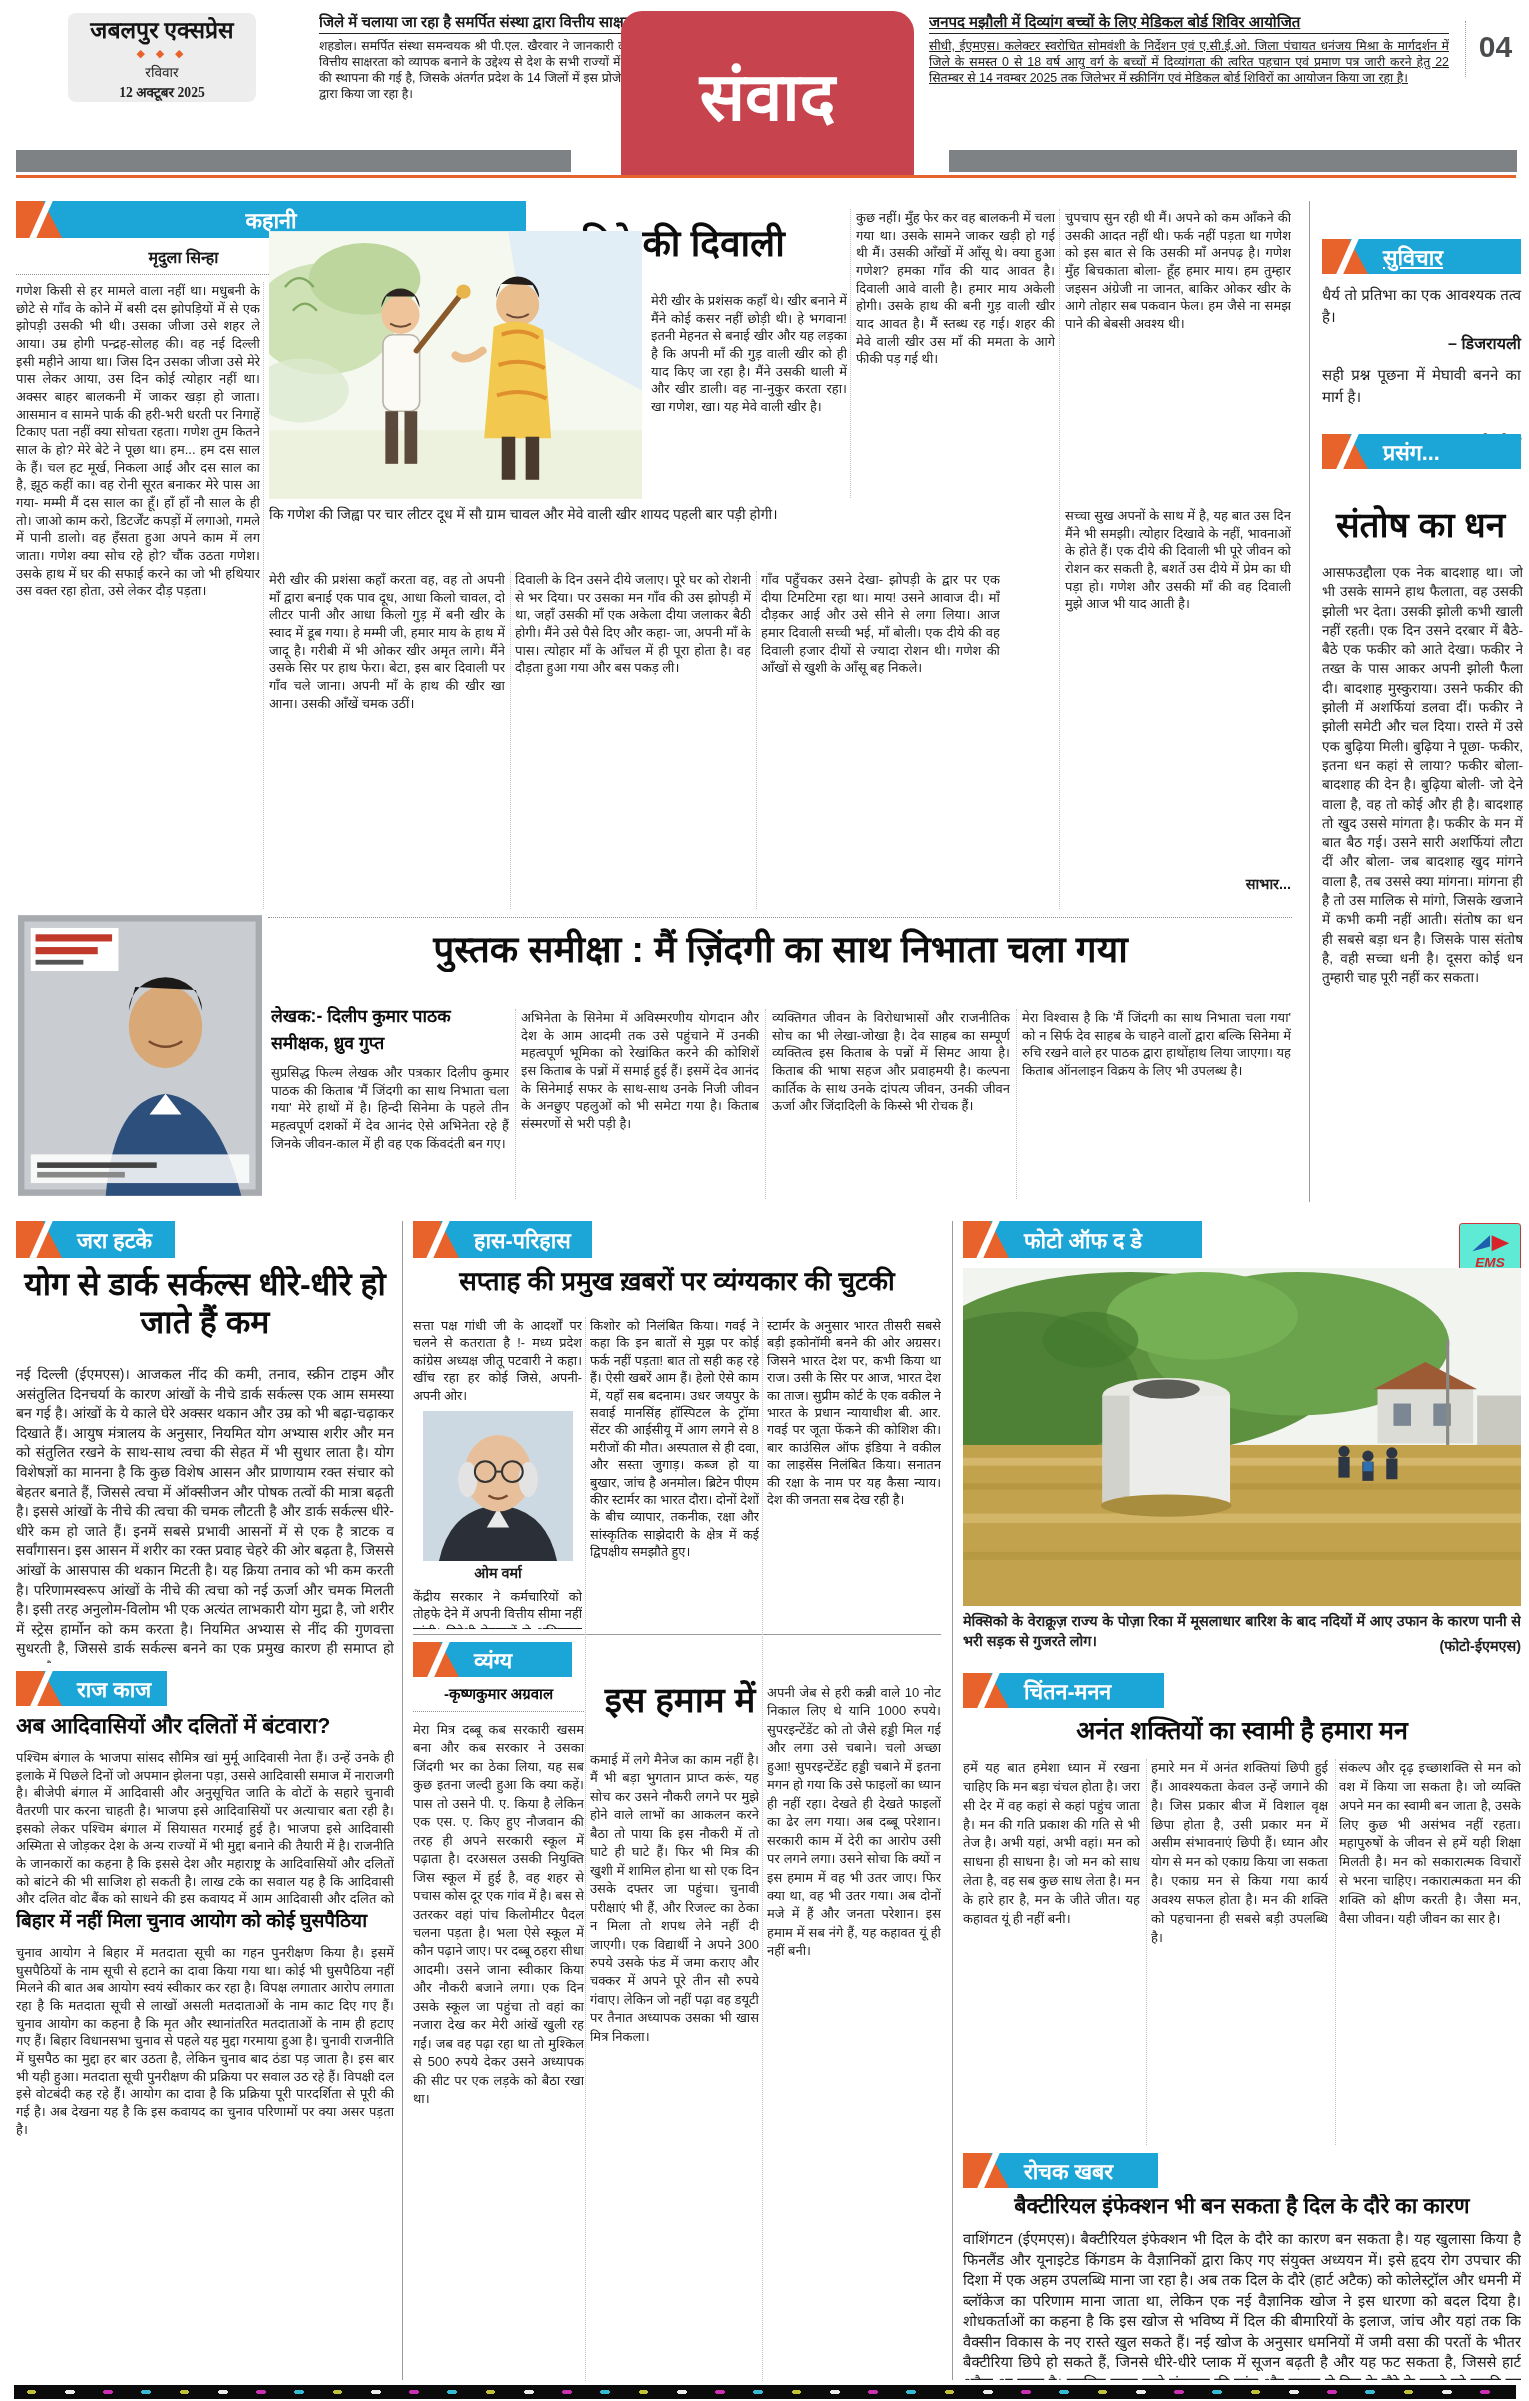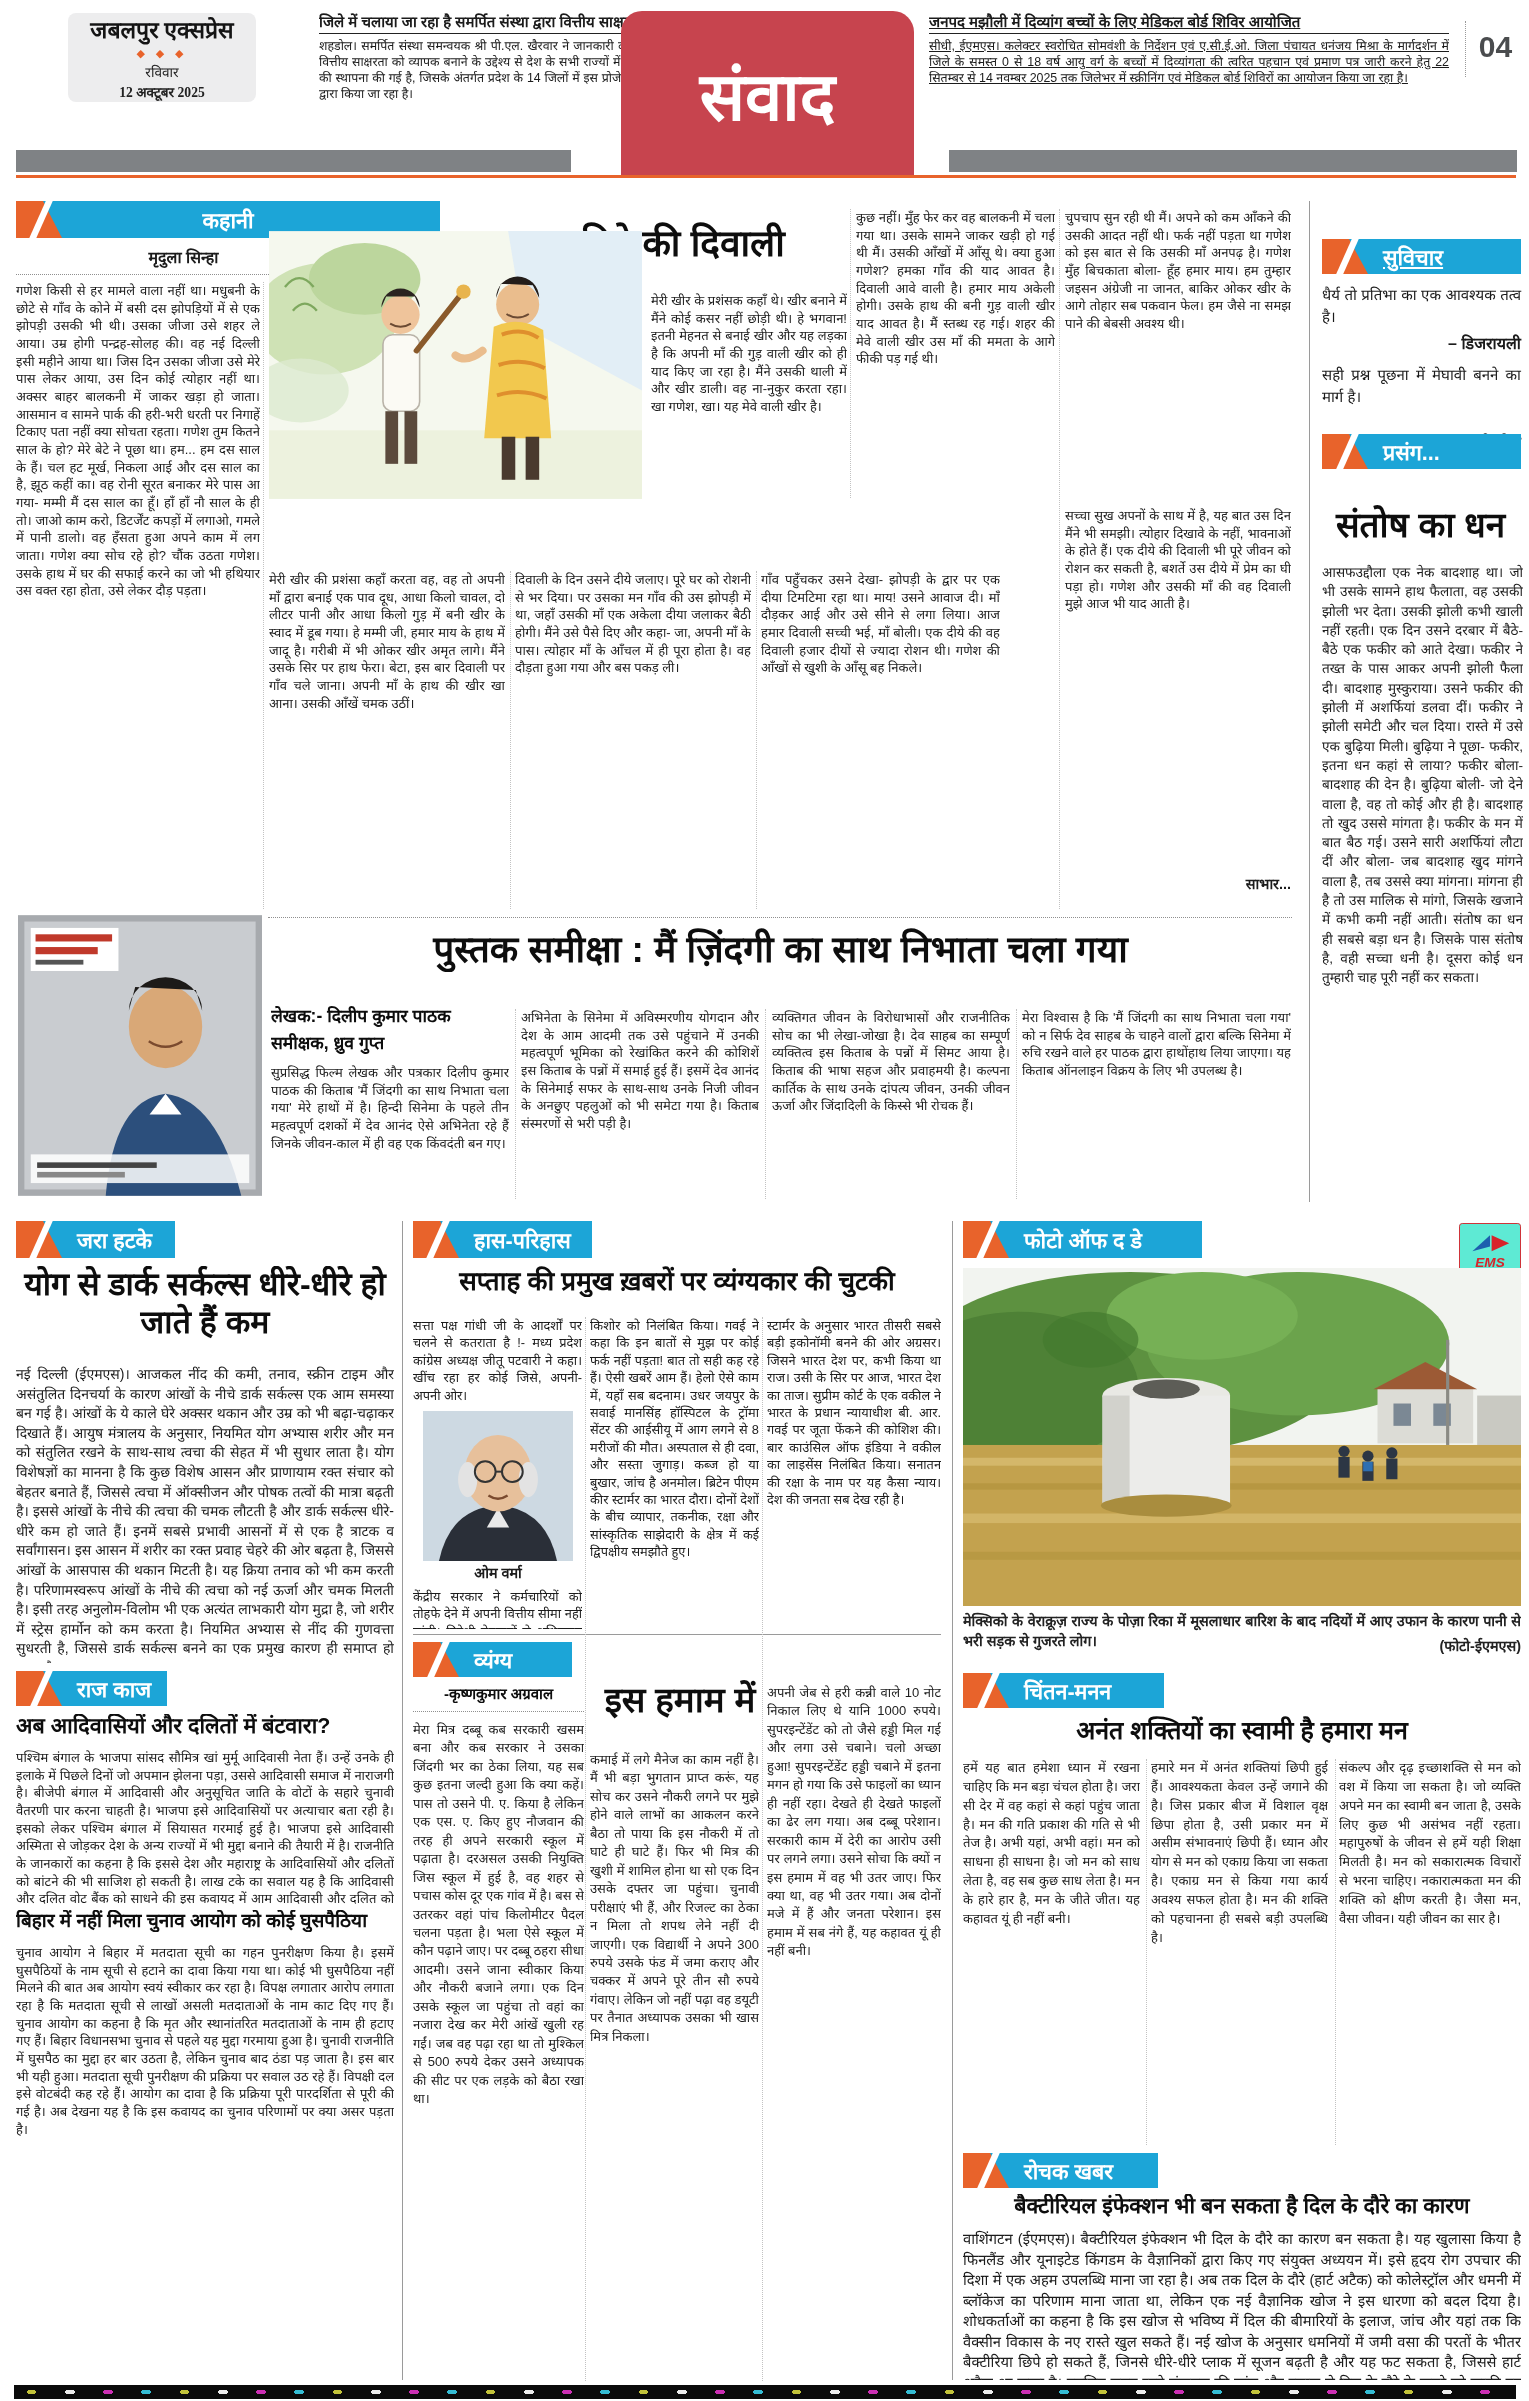--- a/index.html
+++ b/index.html
@@ -74,21 +74,21 @@
     <div class="brief-h">जनपद मझौली में दिव्यांग बच्चों के लिए मेडिकल बोर्ड शिविर आयोजित</div>
     <div class="brief-b" style="margin-top:3.2px;height:73px;">सीधी, ईएमएस। कलेक्टर स्वरोचित सोमवंशी के निर्देशन एवं ए.सी.ई.ओ. जिला पंचायत धनंजय मिश्रा के मार्गदर्शन में जिले के समस्त 0 से 18 वर्ष आयु वर्ग के बच्चों में दिव्यांगता की त्वरित पहचान एवं प्रमाण पत्र जारी करने हेतु 22 सितम्बर से 14 नवम्बर 2025 तक जिलेभर में स्क्रीनिंग एवं मेडिकल बोर्ड शिविरों का आयोजन किया जा रहा है।</div>
   </div>
 
   <div class="abs pnum" style="left:1465px;top:21px;height:56px;">04</div>
 
   <div class="abs graybar" style="left:16px;top:150px;width:555px;height:22px;"></div>
   <div class="abs graybar" style="left:949px;top:150px;width:568px;height:22px;"></div>
   <div class="abs orangeline" style="left:16px;top:175px;width:1500px;height:3.2px;"></div>
 
-  <div class="abs sec mid" style="left:16px;top:201px;width:424px;height:37px;">
+  <div class="abs sec mid" style="left:16px;top:201px;width:510px;height:37px;">
     <span class="lbl">कहानी</span>
   </div>
   <div class="abs ctr" style="left:16px;top:246px;width:335px;font-weight:bold;font-size:16px;">मृदुला सिन्हा</div>
   <div class="abs dotline" style="left:16px;top:274px;width:343px;"></div>
 
   <div class="abs hl ctr" style="left:458px;top:209px;width:391px;height:69px;font-size:37px;line-height:69px;">एक दिये की दिवाली</div>
 
   <div class="abs" style="left:269px;top:231px;width:373px;height:268px;">
     <svg viewBox="0 0 468 336" width="373" height="268">
       <rect width="468" height="336" fill="#f5f8ee"></rect>
@@ -111,20 +111,21 @@
       <circle cx="312" cy="92" r="27" fill="#eabd8d"></circle>
       <path d="M285 84 a27 27 0 0 1 54 0 l-8 -16 -40 -2 z" fill="#231d1a"></path>
       <path d="M298 104 q14 9 28 0" stroke="#6b4a33" stroke-width="2.5" fill="none"></path>
       <path d="M282 120 q30 -14 62 4 l10 136 -84 0 z" fill="#f2c84e"></path>
       <path d="M292 130 q26 -10 46 4 M288 168 q30 -10 58 4 M286 206 q32 -10 62 4" stroke="#df8f2d" stroke-width="5" fill="none"></path>
       <rect x="292" y="258" width="17" height="54" fill="#4a3a2e"></rect>
       <rect x="322" y="258" width="17" height="54" fill="#4a3a2e"></rect>
       <path d="M268 150 q-20 16 -34 6" stroke="#eabd8d" stroke-width="10" fill="none" stroke-linecap="round"></path>
     </svg>
   </div>
+  <div class="abs bt" style="left:269px;top:505px;width:711px;height:59px;font-size:14px;">कि गणेश की जिह्वा पर चार लीटर दूध में सौ ग्राम चावल और मेवे वाली खीर शायद पहली बार पड़ी होगी।</div>
 
   <div class="abs bt" style="left:16px;top:282px;width:244px;height:627px;font-size:13px;">गणेश किसी से हर मामले वाला नहीं था। मधुबनी के छोटे से गाँव के कोने में बसी दस झोपड़ियों में से एक झोपड़ी उसकी भी थी। उसका जीजा उसे शहर ले आया। उम्र होगी पन्द्रह-सोलह की। वह नई दिल्ली इसी महीने आया था। जिस दिन उसका जीजा उसे मेरे पास लेकर आया, उस दिन कोई त्योहार नहीं था। अक्सर बाहर बालकनी में जाकर खड़ा हो जाता। आसमान व सामने पार्क की हरी-भरी धरती पर निगाहें टिकाए पता नहीं क्या सोचता रहता। गणेश तुम कितने साल के हो? मेरे बेटे ने पूछा था। हम... हम दस साल के हैं। चल हट मूर्ख, निकला आई और दस साल का है, झूठ कहीं का। वह रोनी सूरत बनाकर मेरे पास आ गया- मम्मी मैं दस साल का हूँ। हाँ हाँ नौ साल के ही तो। जाओ काम करो, डिटर्जेंट कपड़ों में लगाओ, गमले में पानी डालो। वह हँसता हुआ अपने काम में लग जाता। गणेश क्या सोच रहे हो? चौंक उठता गणेश। उसके हाथ में घर की सफाई करने का जो भी हथियार उस वक्त रहा होता, उसे लेकर दौड़ पड़ता।</div>
   <div class="abs bt" style="left:651px;top:292px;width:196px;height:206px;font-size:13px;">मेरी खीर के प्रशंसक कहाँ थे। खीर बनाने में मैंने कोई कसर नहीं छोड़ी थी। हे भगवान! इतनी मेहनत से बनाई खीर और यह लड़का है कि अपनी माँ की गुड़ वाली खीर को ही याद किए जा रहा है। मैंने उसकी थाली में और खीर डाली। वह ना-नुकुर करता रहा। खा गणेश, खा। यह मेवे वाली खीर है।</div>
   <div class="abs bt" style="left:856px;top:209px;width:199px;height:289px;font-size:13px;">कुछ नहीं। मुँह फेर कर वह बालकनी में चला गया था। उसके सामने जाकर खड़ी हो गई थी मैं। उसकी आँखों में आँसू थे। क्या हुआ गणेश? हमका गाँव की याद आवत है। दिवाली आवे वाली है। हमार माय अकेली होगी। उसके हाथ की बनी गुड़ वाली खीर याद आवत है। मैं स्तब्ध रह गई। शहर की मेवे वाली खीर उस माँ की ममता के आगे फीकी पड़ गई थी।</div>
   <div class="abs bt" style="left:1065px;top:209px;width:226px;height:289px;font-size:13px;">चुपचाप सुन रही थी मैं। अपने को कम आँकने की उसकी आदत नहीं थी। फर्क नहीं पड़ता था गणेश को इस बात से कि उसकी माँ अनपढ़ है। गणेश मुँह बिचकाता बोला- हूँह हमार माय। हम तुम्हार जइसन अंग्रेजी ना जानत, बाकिर ओकर खीर के आगे तोहार सब पकवान फेल। हम जैसे ना समझ पाने की बेबसी अवश्य थी।</div>
   <div class="abs bt" style="left:269px;top:571px;width:236px;height:338px;font-size:13px;">मेरी खीर की प्रशंसा कहाँ करता वह, वह तो अपनी माँ द्वारा बनाई एक पाव दूध, आधा किलो चावल, दो लीटर पानी और आधा किलो गुड़ में बनी खीर के स्वाद में डूब गया। हे मम्मी जी, हमार माय के हाथ में जादू है। गरीबी में भी ओकर खीर अमृत लागे। मैंने उसके सिर पर हाथ फेरा। बेटा, इस बार दिवाली पर गाँव चले जाना। अपनी माँ के हाथ की खीर खा आना। उसकी आँखें चमक उठीं।</div>
   <div class="abs bt" style="left:515px;top:571px;width:236px;height:338px;font-size:13px;">दिवाली के दिन उसने दीये जलाए। पूरे घर को रोशनी से भर दिया। पर उसका मन गाँव की उस झोपड़ी में था, जहाँ उसकी माँ एक अकेला दीया जलाकर बैठी होगी। मैंने उसे पैसे दिए और कहा- जा, अपनी माँ के पास। त्योहार माँ के आँचल में ही पूरा होता है। वह दौड़ता हुआ गया और बस पकड़ ली।</div>
   <div class="abs bt" style="left:761px;top:571px;width:239px;height:338px;font-size:13px;">गाँव पहुँचकर उसने देखा- झोपड़ी के द्वार पर एक दीया टिमटिमा रहा था। माय! उसने आवाज दी। माँ दौड़कर आई और उसे सीने से लगा लिया। आज हमार दिवाली सच्ची भई, माँ बोली। एक दीये की वह दिवाली हजार दीयों से ज्यादा रोशन थी। गणेश की आँखों से खुशी के आँसू बह निकले।</div>
   <div class="abs bt" style="left:1065px;top:507px;width:226px;height:356px;font-size:13px;">सच्चा सुख अपनों के साथ में है, यह बात उस दिन मैंने भी समझी। त्योहार दिखावे के नहीं, भावनाओं के होते हैं। एक दीये की दिवाली भी पूरे जीवन को रोशन कर सकती है, बशर्ते उस दीये में प्रेम का घी पड़ा हो। गणेश और उसकी माँ की वह दिवाली मुझे आज भी याद आती है।</div>
   <div class="abs rgt" style="left:1065px;top:874px;width:226px;font-weight:bold;font-size:14.4px;">साभार...</div>

